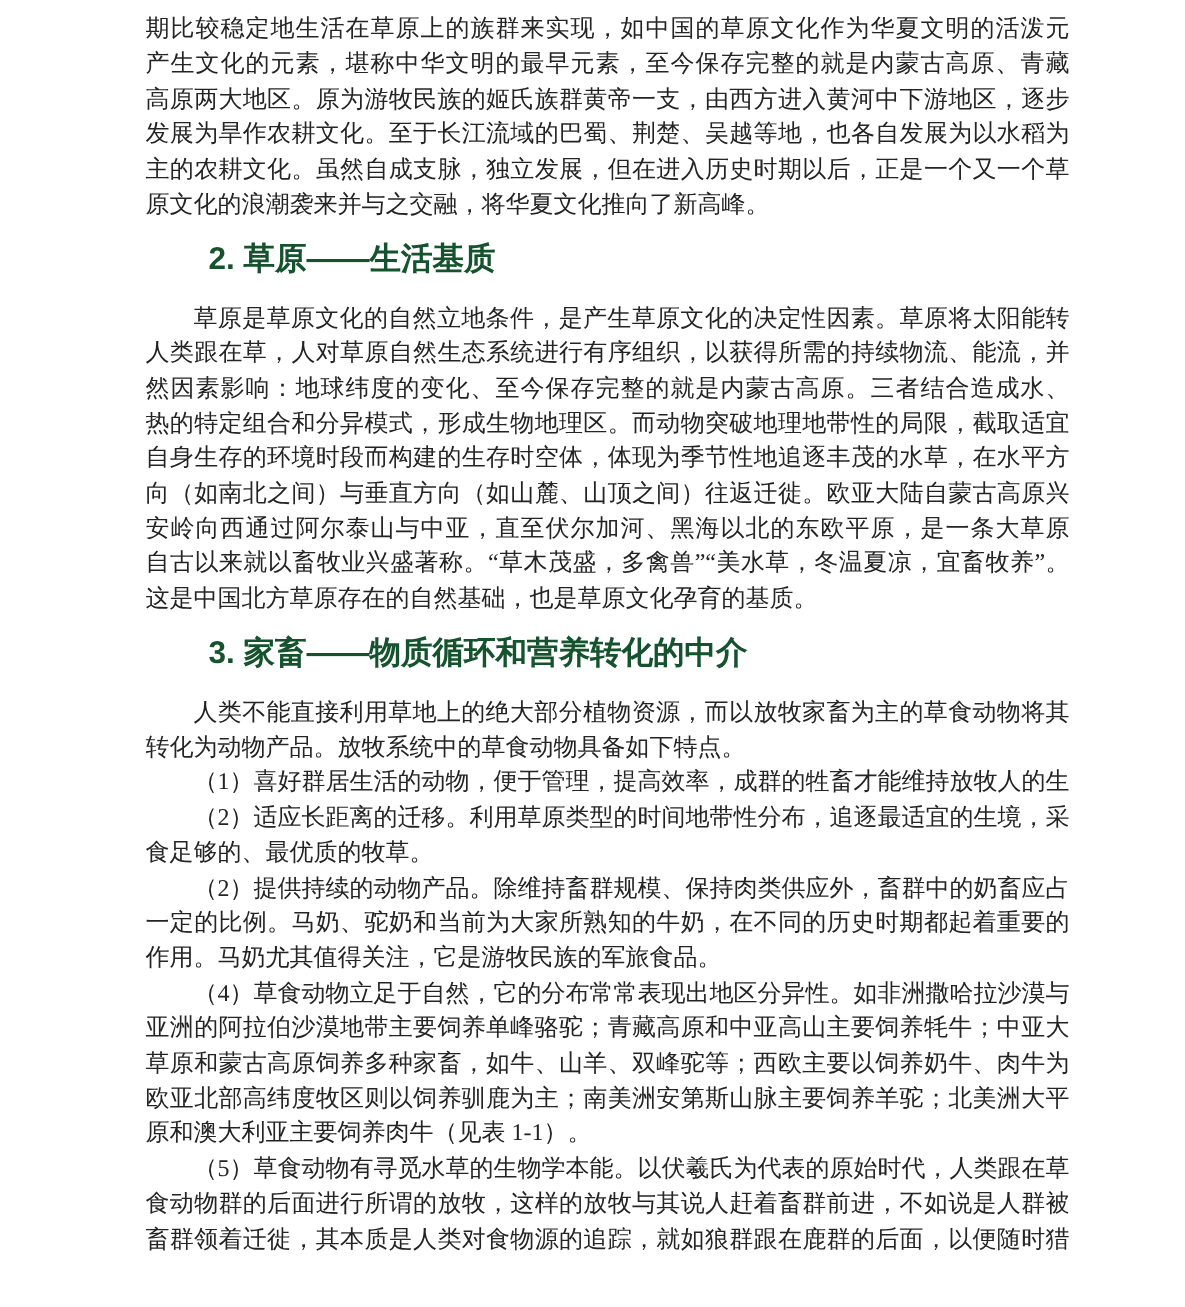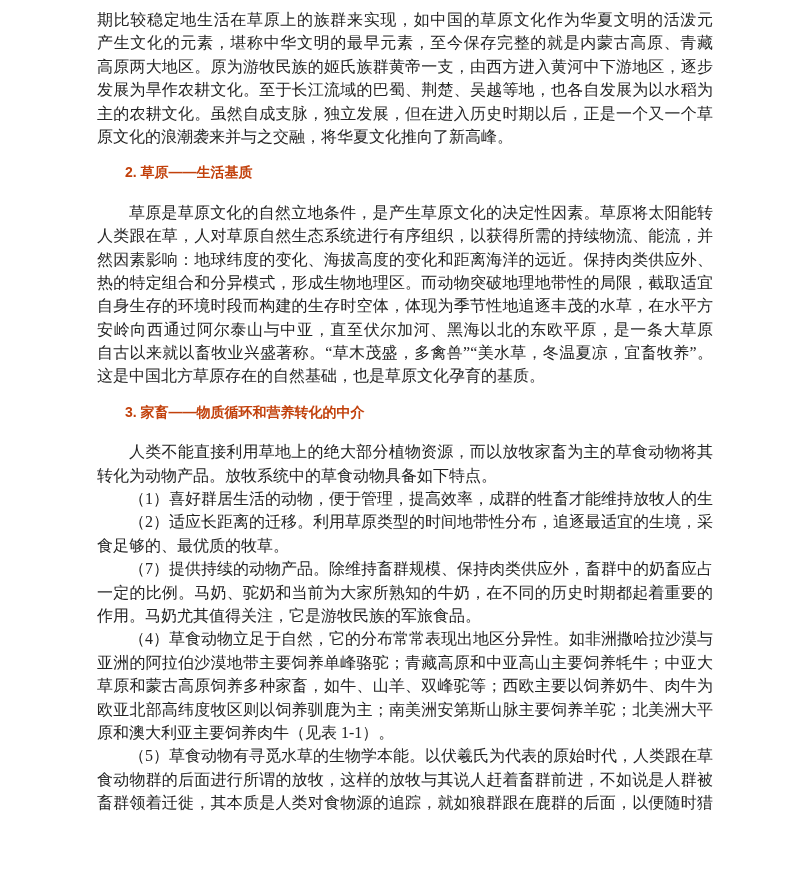--- a/index.html
+++ b/index.html
@@ -34,22 +34,22 @@
   }
   .line.fill {
     text-align-last: justify;
   }
   .line.indent {
     text-indent: 2em;
   }
   .heading {
     font-family: "Liberation Sans", "DejaVu Sans", sans-serif;
     font-weight: 700;
-    font-size: 14px;
-    color: #c2410c;
+    font-size: 21px;
+    color: #14532d;
     line-height: 23.4px;
     margin: 13px 0 16px 0;
     text-indent: 2em;
   }
 </style>
 </head>
 <body>
 
 <div class="page">
 
@@ -60,23 +60,24 @@
       <div class="line fill">发展为旱作农耕文化。至于长江流域的巴蜀、荆楚、吴越等地，也各自发展为以水稻为</div>
       <div class="line fill">主的农耕文化。虽然自成支脉，独立发展，但在进入历史时期以后，正是一个又一个草</div>
       <div class="line">原文化的浪潮袭来并与之交融，将华夏文化推向了新高峰。</div>
     </div>
 
   <div class="heading">2. 草原——生活基质</div>
 
   <div class="block">
       <div class="line indent fill">草原是草原文化的自然立地条件，是产生草原文化的决定性因素。草原将太阳能转</div>
       <div class="line fill">人类跟在草，人对草原自然生态系统进行有序组织，以获得所需的持续物流、能流，并</div>
-      <div class="line fill">然因素影响：地球纬度的变化、海拔高度的变化和距离海洋的远近。保持肉类供应外、</div>
+      <div class="line fill">然因素影响：地球纬度的变化、至今保存完整的就是内蒙古高原。三者结合造成水、</div>
       <div class="line fill">热的特定组合和分异模式，形成生物地理区。而动物突破地理地带性的局限，截取适宜</div>
       <div class="line fill">自身生存的环境时段而构建的生存时空体，体现为季节性地追逐丰茂的水草，在水平方</div>
+      <div class="line fill">向（如南北之间）与垂直方向（如山麓、山顶之间）往返迁徙。欧亚大陆自蒙古高原兴</div>
       <div class="line fill">安岭向西通过阿尔泰山与中亚，直至伏尔加河、黑海以北的东欧平原，是一条大草原带，</div>
       <div class="line fill">自古以来就以畜牧业兴盛著称。“草木茂盛，多禽兽”“美水草，冬温夏凉，宜畜牧养”。</div>
       <div class="line">这是中国北方草原存在的自然基础，也是草原文化孕育的基质。</div>
     </div>
 
   <div class="heading">3. 家畜——物质循环和营养转化的中介</div>
 
   <div class="block">
       <div class="line indent fill">人类不能直接利用草地上的绝大部分植物资源，而以放牧家畜为主的草食动物将其</div>
       <div class="line">转化为动物产品。放牧系统中的草食动物具备如下特点。</div>
@@ -85,21 +86,21 @@
   <div class="block">
       <div class="line indent fill">（1）喜好群居生活的动物，便于管理，提高效率，成群的牲畜才能维持放牧人的生活。</div>
     </div>
 
   <div class="block">
       <div class="line indent fill">（2）适应长距离的迁移。利用草原类型的时间地带性分布，追逐最适宜的生境，采</div>
       <div class="line">食足够的、最优质的牧草。</div>
     </div>
 
   <div class="block">
-      <div class="line indent fill">（7）提供持续的动物产品。除维持畜群规模、保持肉类供应外，畜群中的奶畜应占</div>
+      <div class="line indent fill">（2）提供持续的动物产品。除维持畜群规模、保持肉类供应外，畜群中的奶畜应占</div>
       <div class="line fill">一定的比例。马奶、驼奶和当前为大家所熟知的牛奶，在不同的历史时期都起着重要的</div>
       <div class="line">作用。马奶尤其值得关注，它是游牧民族的军旅食品。</div>
     </div>
 
   <div class="block">
       <div class="line indent fill">（4）草食动物立足于自然，它的分布常常表现出地区分异性。如非洲撒哈拉沙漠与</div>
       <div class="line fill">亚洲的阿拉伯沙漠地带主要饲养单峰骆驼；青藏高原和中亚高山主要饲养牦牛；中亚大</div>
       <div class="line fill">草原和蒙古高原饲养多种家畜，如牛、山羊、双峰驼等；西欧主要以饲养奶牛、肉牛为主；</div>
       <div class="line fill">欧亚北部高纬度牧区则以饲养驯鹿为主；南美洲安第斯山脉主要饲养羊驼；北美洲大平</div>
       <div class="line">原和澳大利亚主要饲养肉牛（见表 1-1）。</div>

